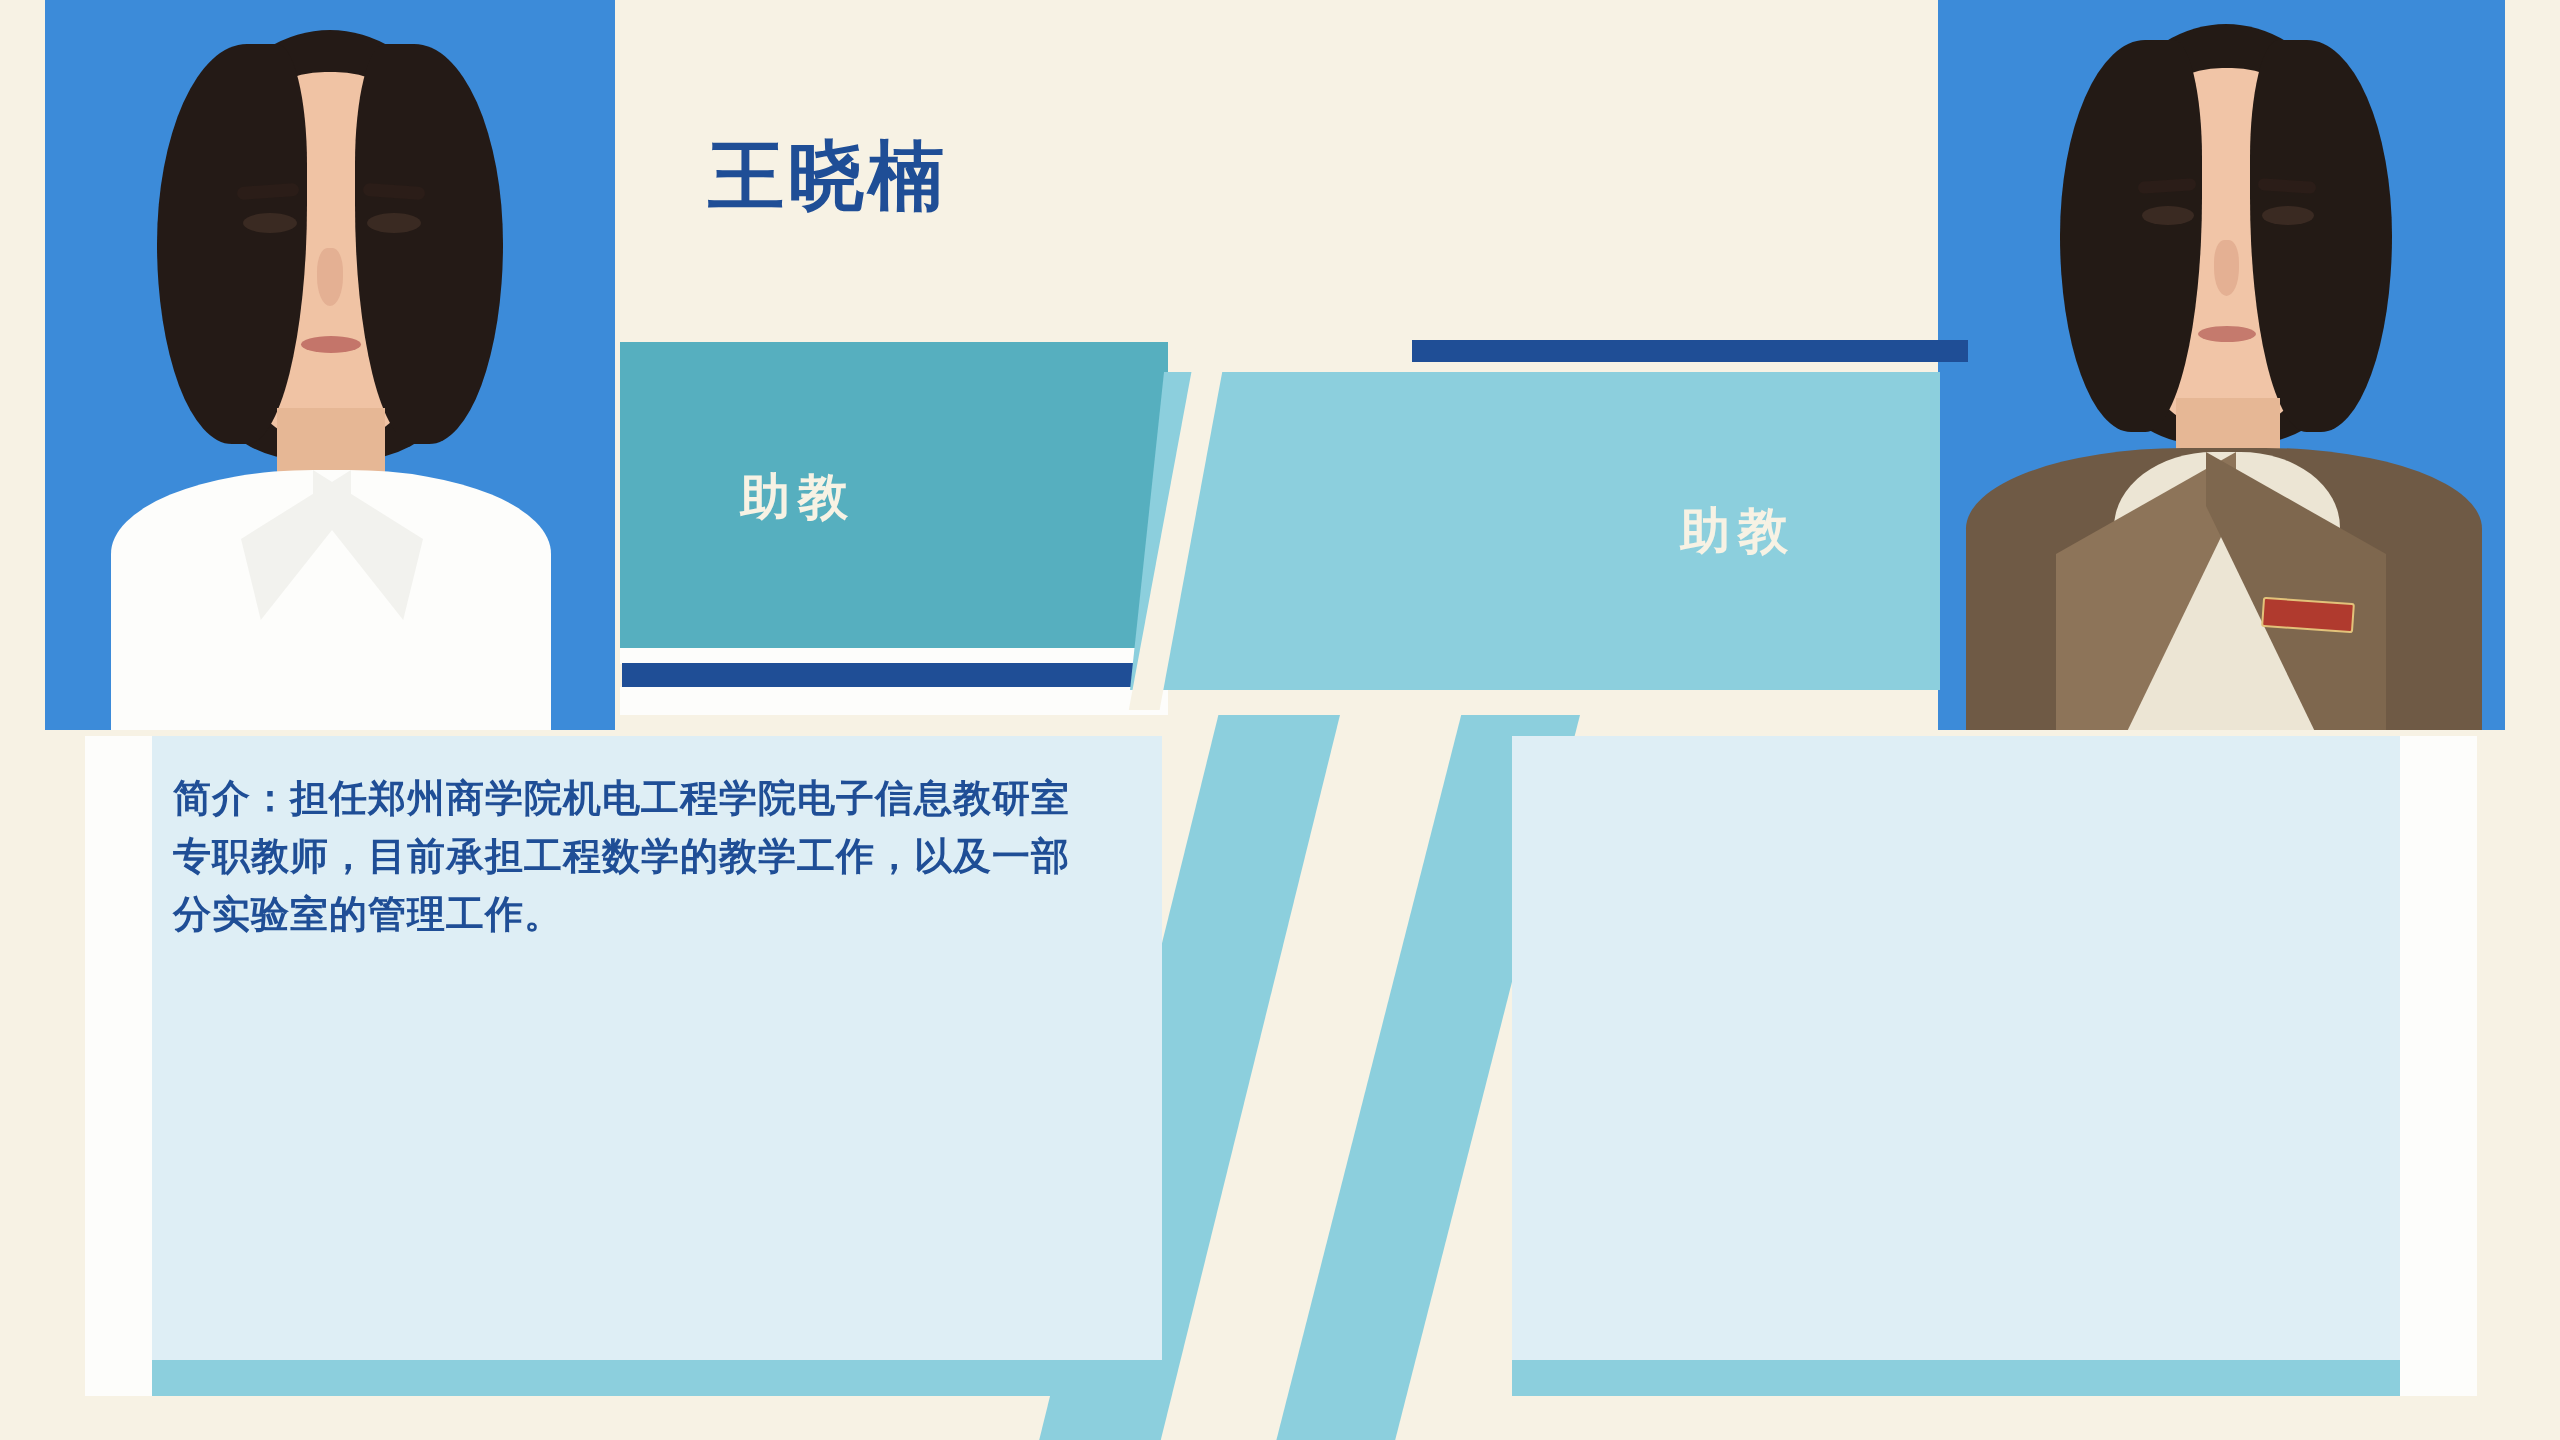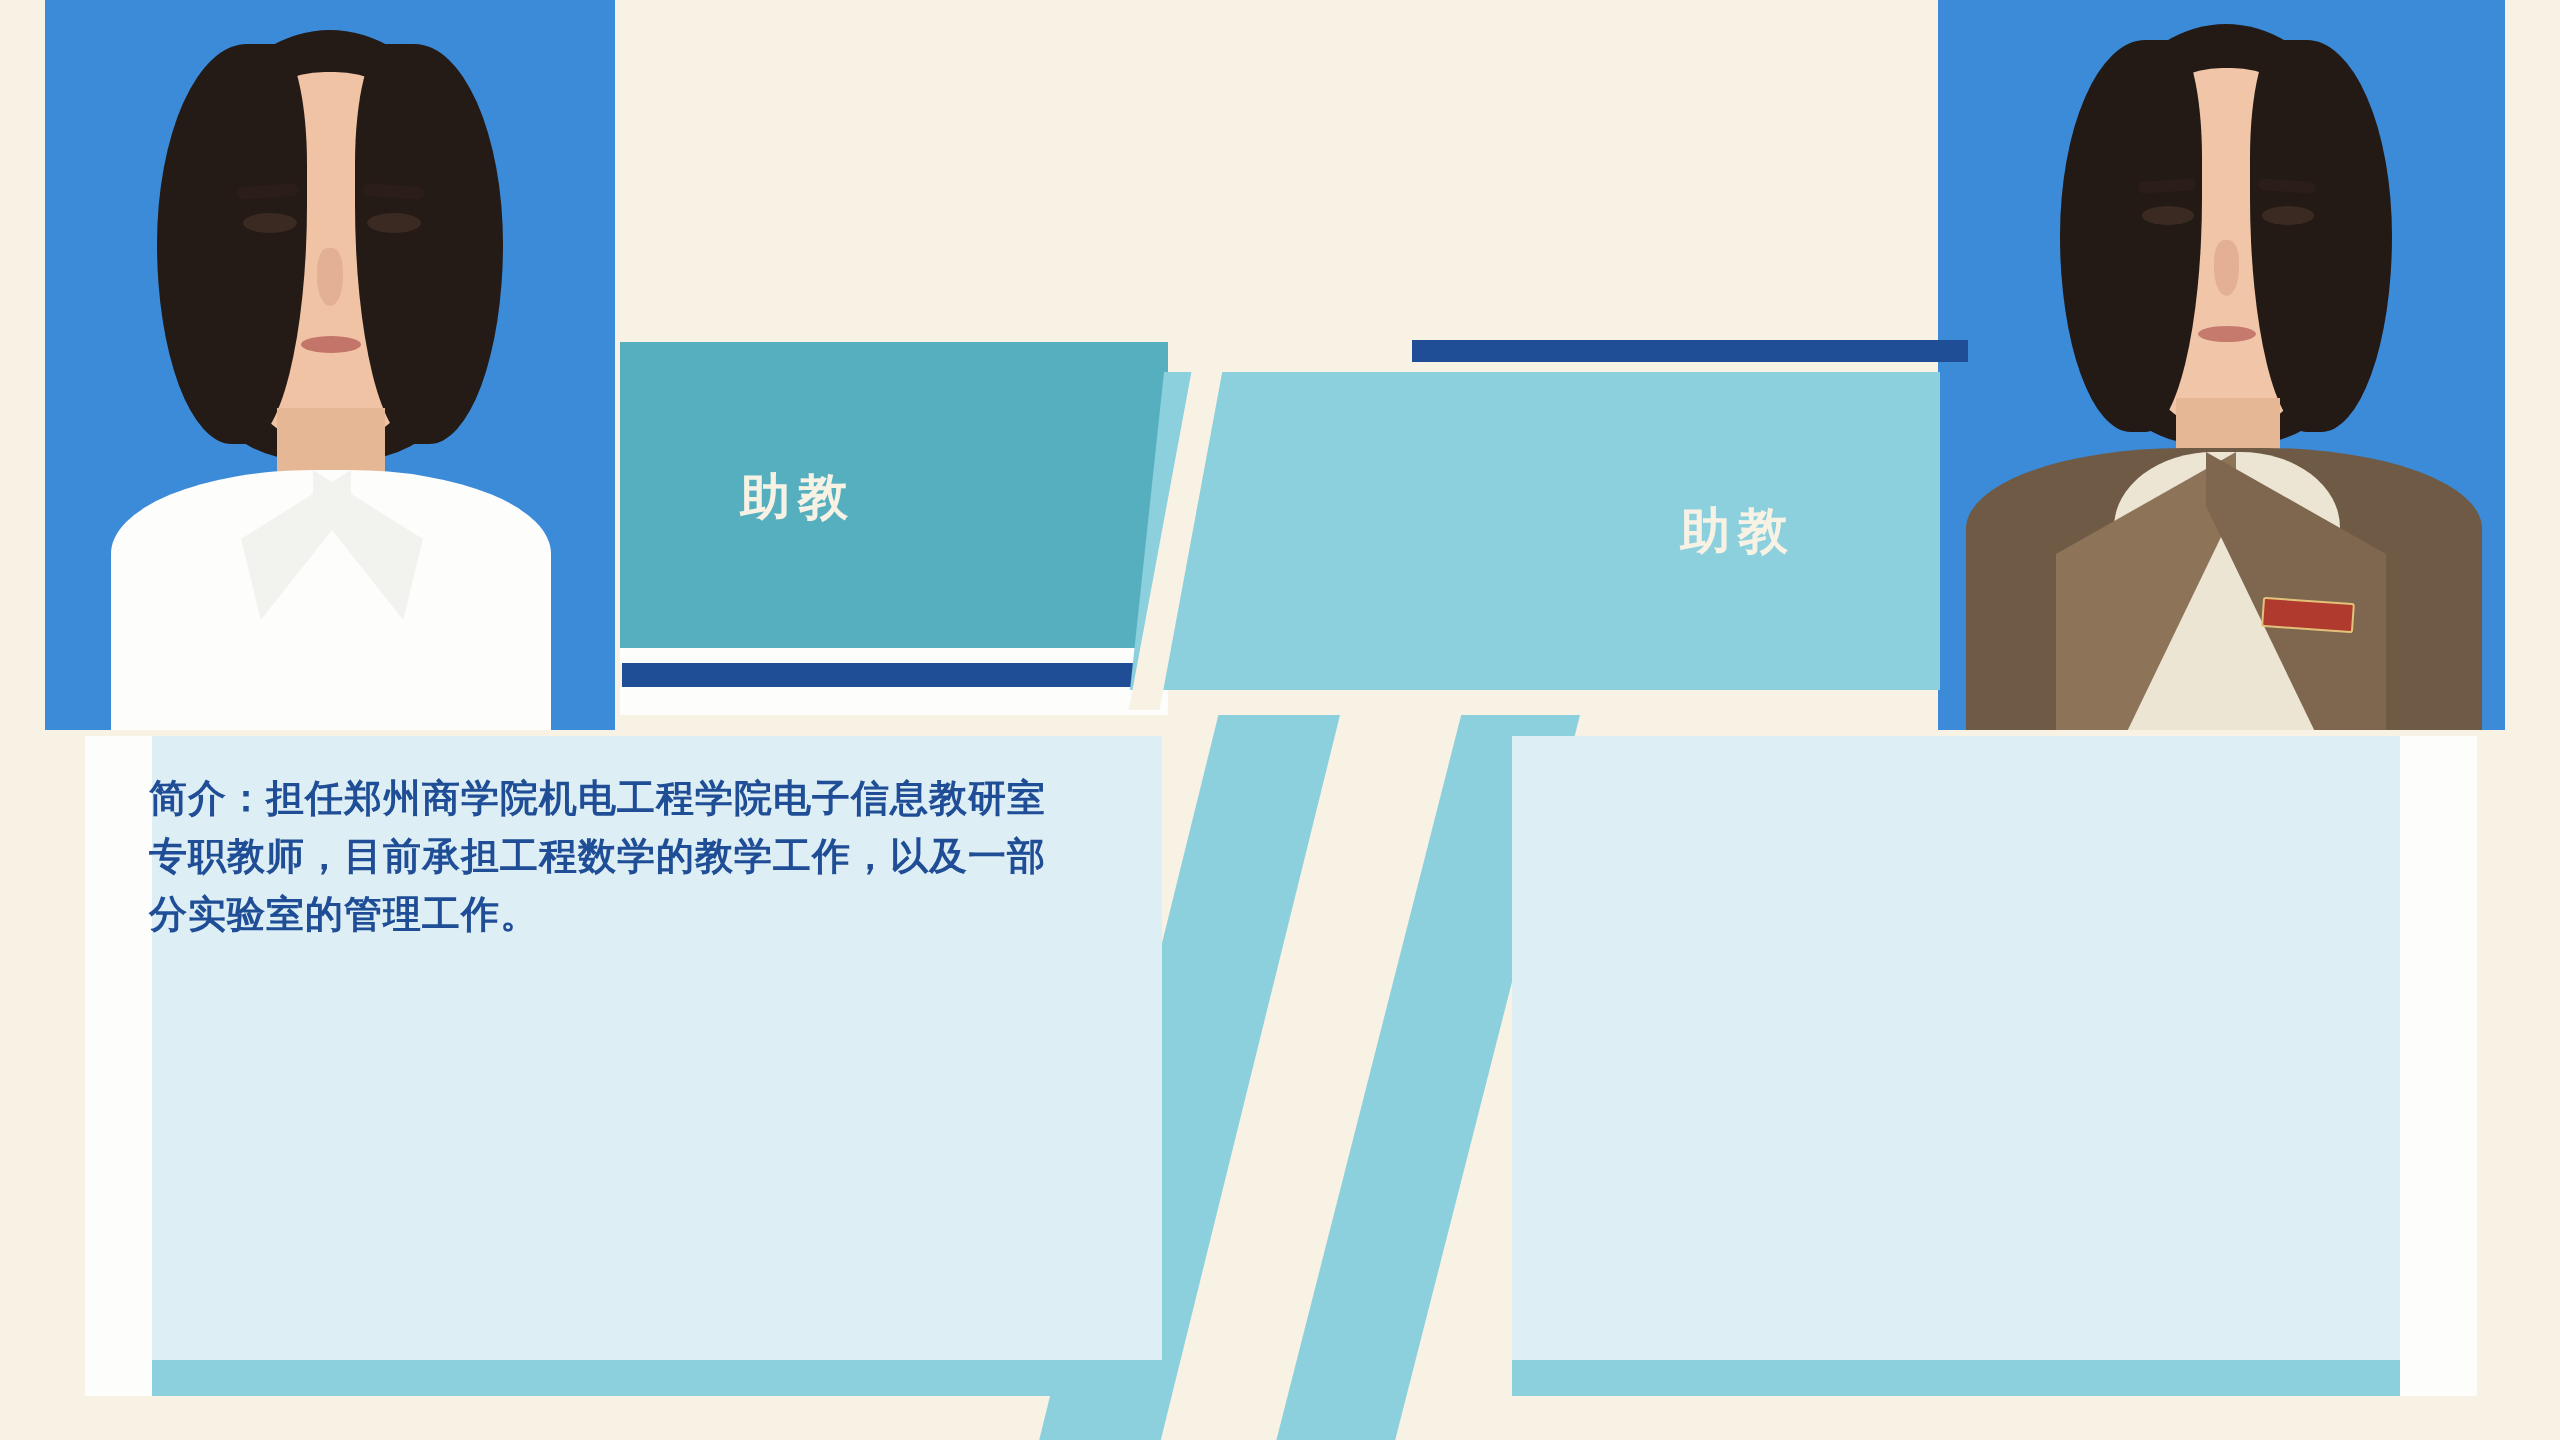--- a/index.html
+++ b/index.html
@@ -189,21 +189,21 @@
   }
   .bio-base-left  { left:152px;  top:1360px; width:1010px; }
   .bio-base-right { left:1512px; top:1360px; width:888px; }
 
   .bio-text {
     position:absolute;
     font-size:38px; font-weight:bold; color:#1F4E96;
     line-height:1.52; letter-spacing:1px;
     font-family:"DejaVu Sans","Liberation Sans",sans-serif;
   }
-  .bio-text-left  { left:149px;  top:770px; width:920px; }
+  .bio-text-left  { left:173px;  top:770px; width:920px; }
   .bio-text-right { left:1528px; top:770px; width:840px; }
 </style>
 </head>
 <body>
 
 <div class="stage">
 
   <div class="photo photo-left pl">
     <div class="p-hair"></div>
     <div class="p-ear-l"></div>
@@ -237,20 +237,21 @@
     <div class="p-nose"></div>
     <div class="p-mouth"></div>
     <div class="p-neck"></div>
     <div class="p-body"></div>
     <div class="p-inner"></div>
     <div class="p-lapel-l"></div>
     <div class="p-lapel-r"></div>
     <div class="p-badge"></div>
   </div>
 
+  <div class="name name-left">王晓楠</div>
 
   <div class="role-block role-left">
     <span class="role-label">助教</span>
   </div>
   <div class="gap gap-left-lower"></div>
   <div class="rule rule-left"></div>
   <div class="gap gap-left-below"></div>
 
   <div class="rule rule-right"></div>
   <div class="role-block role-right">

